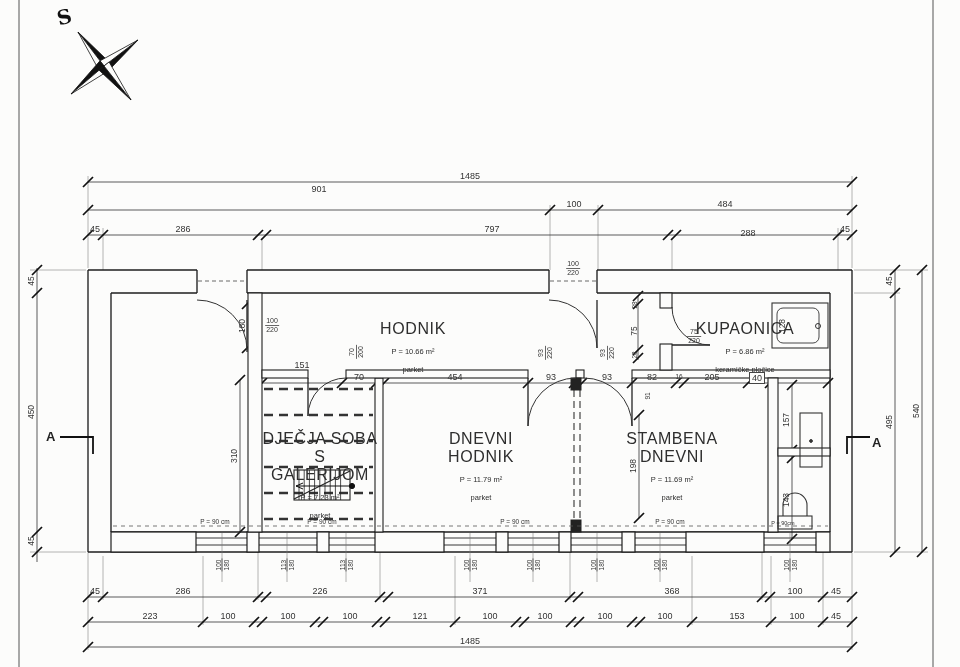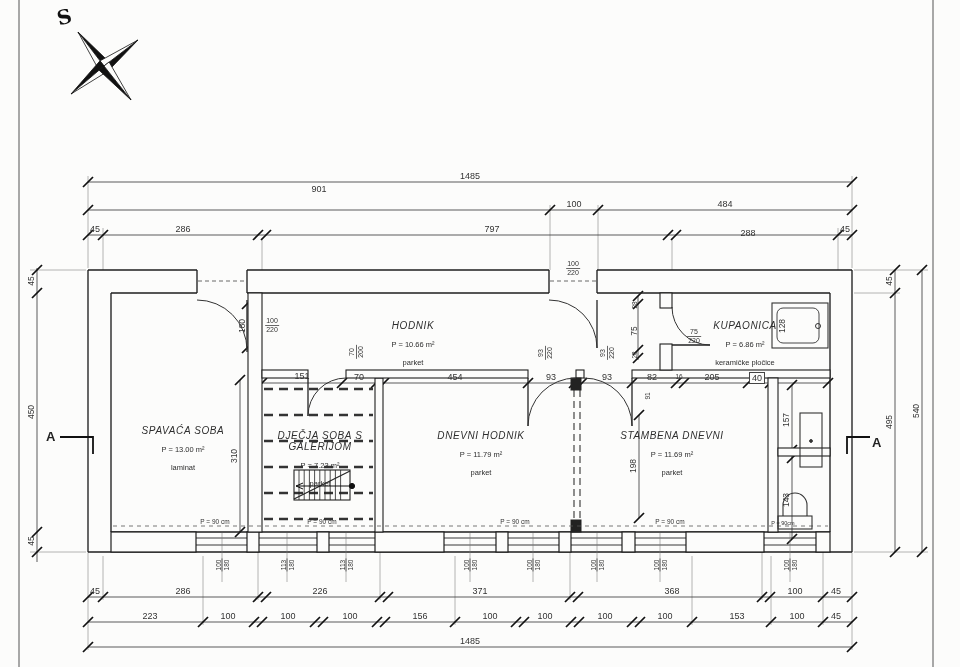--- a/index.html
+++ b/index.html
@@ -15,21 +15,21 @@
   .vdim.sm{font-size:6.5px;}
   .frac{position:absolute;font-size:7px;line-height:7.5px;color:#333;text-align:center;
         transform:translate(-50%,-50%);}
   .frac.fr-rot{transform:translate(-50%,-50%) rotate(-90deg);}
   .frac span{display:block;padding:0 1px;}
   .frac .f1{border-bottom:0.7px solid #666;}
   .frac.win{font-size:6.5px;line-height:7px;}
   .pp{position:absolute;font-size:6.5px;color:#333;transform:translateX(-50%);white-space:nowrap;}
   .pp.sm{font-size:5.5px;}
   .room{position:absolute;text-align:center;color:#2e2e2e;}
-  .rname{display:block;font-size:10px;letter-spacing:0.6px;font-style:italic;}
+  .rname{display:block;font-size:16px;letter-spacing:0.6px;}
   .rsub{display:block;font-size:7.5px;margin-top:9px;}
   .compass-s{position:absolute;left:57px;top:5px;font-family:"DejaVu Serif",serif;
              font-size:20px;font-weight:bold;color:#111;transform:rotate(-14deg);}
   .sec{position:absolute;font-size:13px;font-weight:bold;color:#222;}
 </style>
 </head>
 <body>
 
 <div class="canvas">
   <svg id="draw" width="960" height="667">
@@ -270,25 +270,20 @@
       <polygon points="138,40 107.94842569921018,71.16332591435177 104,66" fill="#111" stroke="#111" stroke-width="0.8"></polygon>
       <polygon points="138,40 104,66 100.05157430078982,60.83667408564823" fill="#fcfcfb" stroke="#111" stroke-width="0.8"></polygon>
       <polygon points="71,94 99.79464658673187,61.04369062007686 104,66" fill="#111" stroke="#111" stroke-width="0.8"></polygon>
       <polygon points="71,94 104,66 108.20535341326813,70.95630937992314" fill="#fcfcfb" stroke="#111" stroke-width="0.8"></polygon>
       <polygon points="131,100 98.90977949126109,70.04223393341032 104,66" fill="#111" stroke="#111" stroke-width="0.8"></polygon>
       <polygon points="131,100 104,66 109.09022050873891,61.95776606658969" fill="#fcfcfb" stroke="#111" stroke-width="0.8"></polygon>
     </svg>
 
   <span class="compass-s">S</span>
 
-  <div class="room" style="left:113px;top:425px;width:140px;">
-    <span class="rname">SPAVAĆA SOBA</span>
-    <span class="rsub">P = 13.00 m²</span>
-    <span class="rsub">laminat</span>
-  </div>
 
   <div class="room" style="left:260px;top:430px;width:120px;">
     <span class="rname">DJEČJA SOBA S</span>
     <span class="rname">GALERIJOM</span>
     <span class="rsub">P = 7.23 m²</span>
     <span class="rsub">parket</span>
   </div>
 
   <div class="room" style="left:363px;top:320px;width:100px;">
     <span class="rname">HODNIK</span>
@@ -331,30 +326,30 @@
       <span class="dim" style="left: 183px; top: 586px;">286</span>
       <span class="dim" style="left: 320px; top: 586px;">226</span>
       <span class="dim" style="left: 480px; top: 586px;">371</span>
       <span class="dim" style="left: 672px; top: 586px;">368</span>
       <span class="dim" style="left: 795px; top: 586px;">100</span>
       <span class="dim" style="left: 836px; top: 586px;">45</span>
       <span class="dim" style="left: 150px; top: 611px;">223</span>
       <span class="dim" style="left: 228px; top: 611px;">100</span>
       <span class="dim" style="left: 288px; top: 611px;">100</span>
       <span class="dim" style="left: 350px; top: 611px;">100</span>
-      <span class="dim" style="left: 420px; top: 611px;">156</span>
+      <span class="dim" style="left: 420px; top: 611px;">121</span>
       <span class="dim" style="left: 490px; top: 611px;">100</span>
       <span class="dim" style="left: 545px; top: 611px;">100</span>
       <span class="dim" style="left: 605px; top: 611px;">100</span>
       <span class="dim" style="left: 665px; top: 611px;">100</span>
       <span class="dim" style="left: 737px; top: 611px;">153</span>
       <span class="dim" style="left: 797px; top: 611px;">100</span>
       <span class="dim" style="left: 836px; top: 611px;">45</span>
       <span class="dim" style="left: 470px; top: 636px;">1485</span>
-      <span class="dim" style="left: 302px; top: 371px;">151</span>
+      <span class="dim" style="left: 302px; top: 360px;">151</span>
       <span class="dim" style="left: 359px; top: 372px;">70</span>
       <span class="dim" style="left: 455px; top: 372px;">454</span>
       <span class="dim" style="left: 551px; top: 372px;">93</span>
       <span class="dim" style="left: 607px; top: 372px;">93</span>
       <span class="dim" style="left: 652px; top: 372px;">82</span>
       <span class="dim tiny" style="left: 679px; top: 372px;">16</span>
       <span class="dim" style="left: 712px; top: 372px;">205</span>
       <span class="dim boxed" style="left: 757px; top: 372px;">40</span>
       <span class="vdim" style="left: 234px; top: 456px;">310</span>
       <span class="vdim" style="left: 633px; top: 466px;">198</span>

